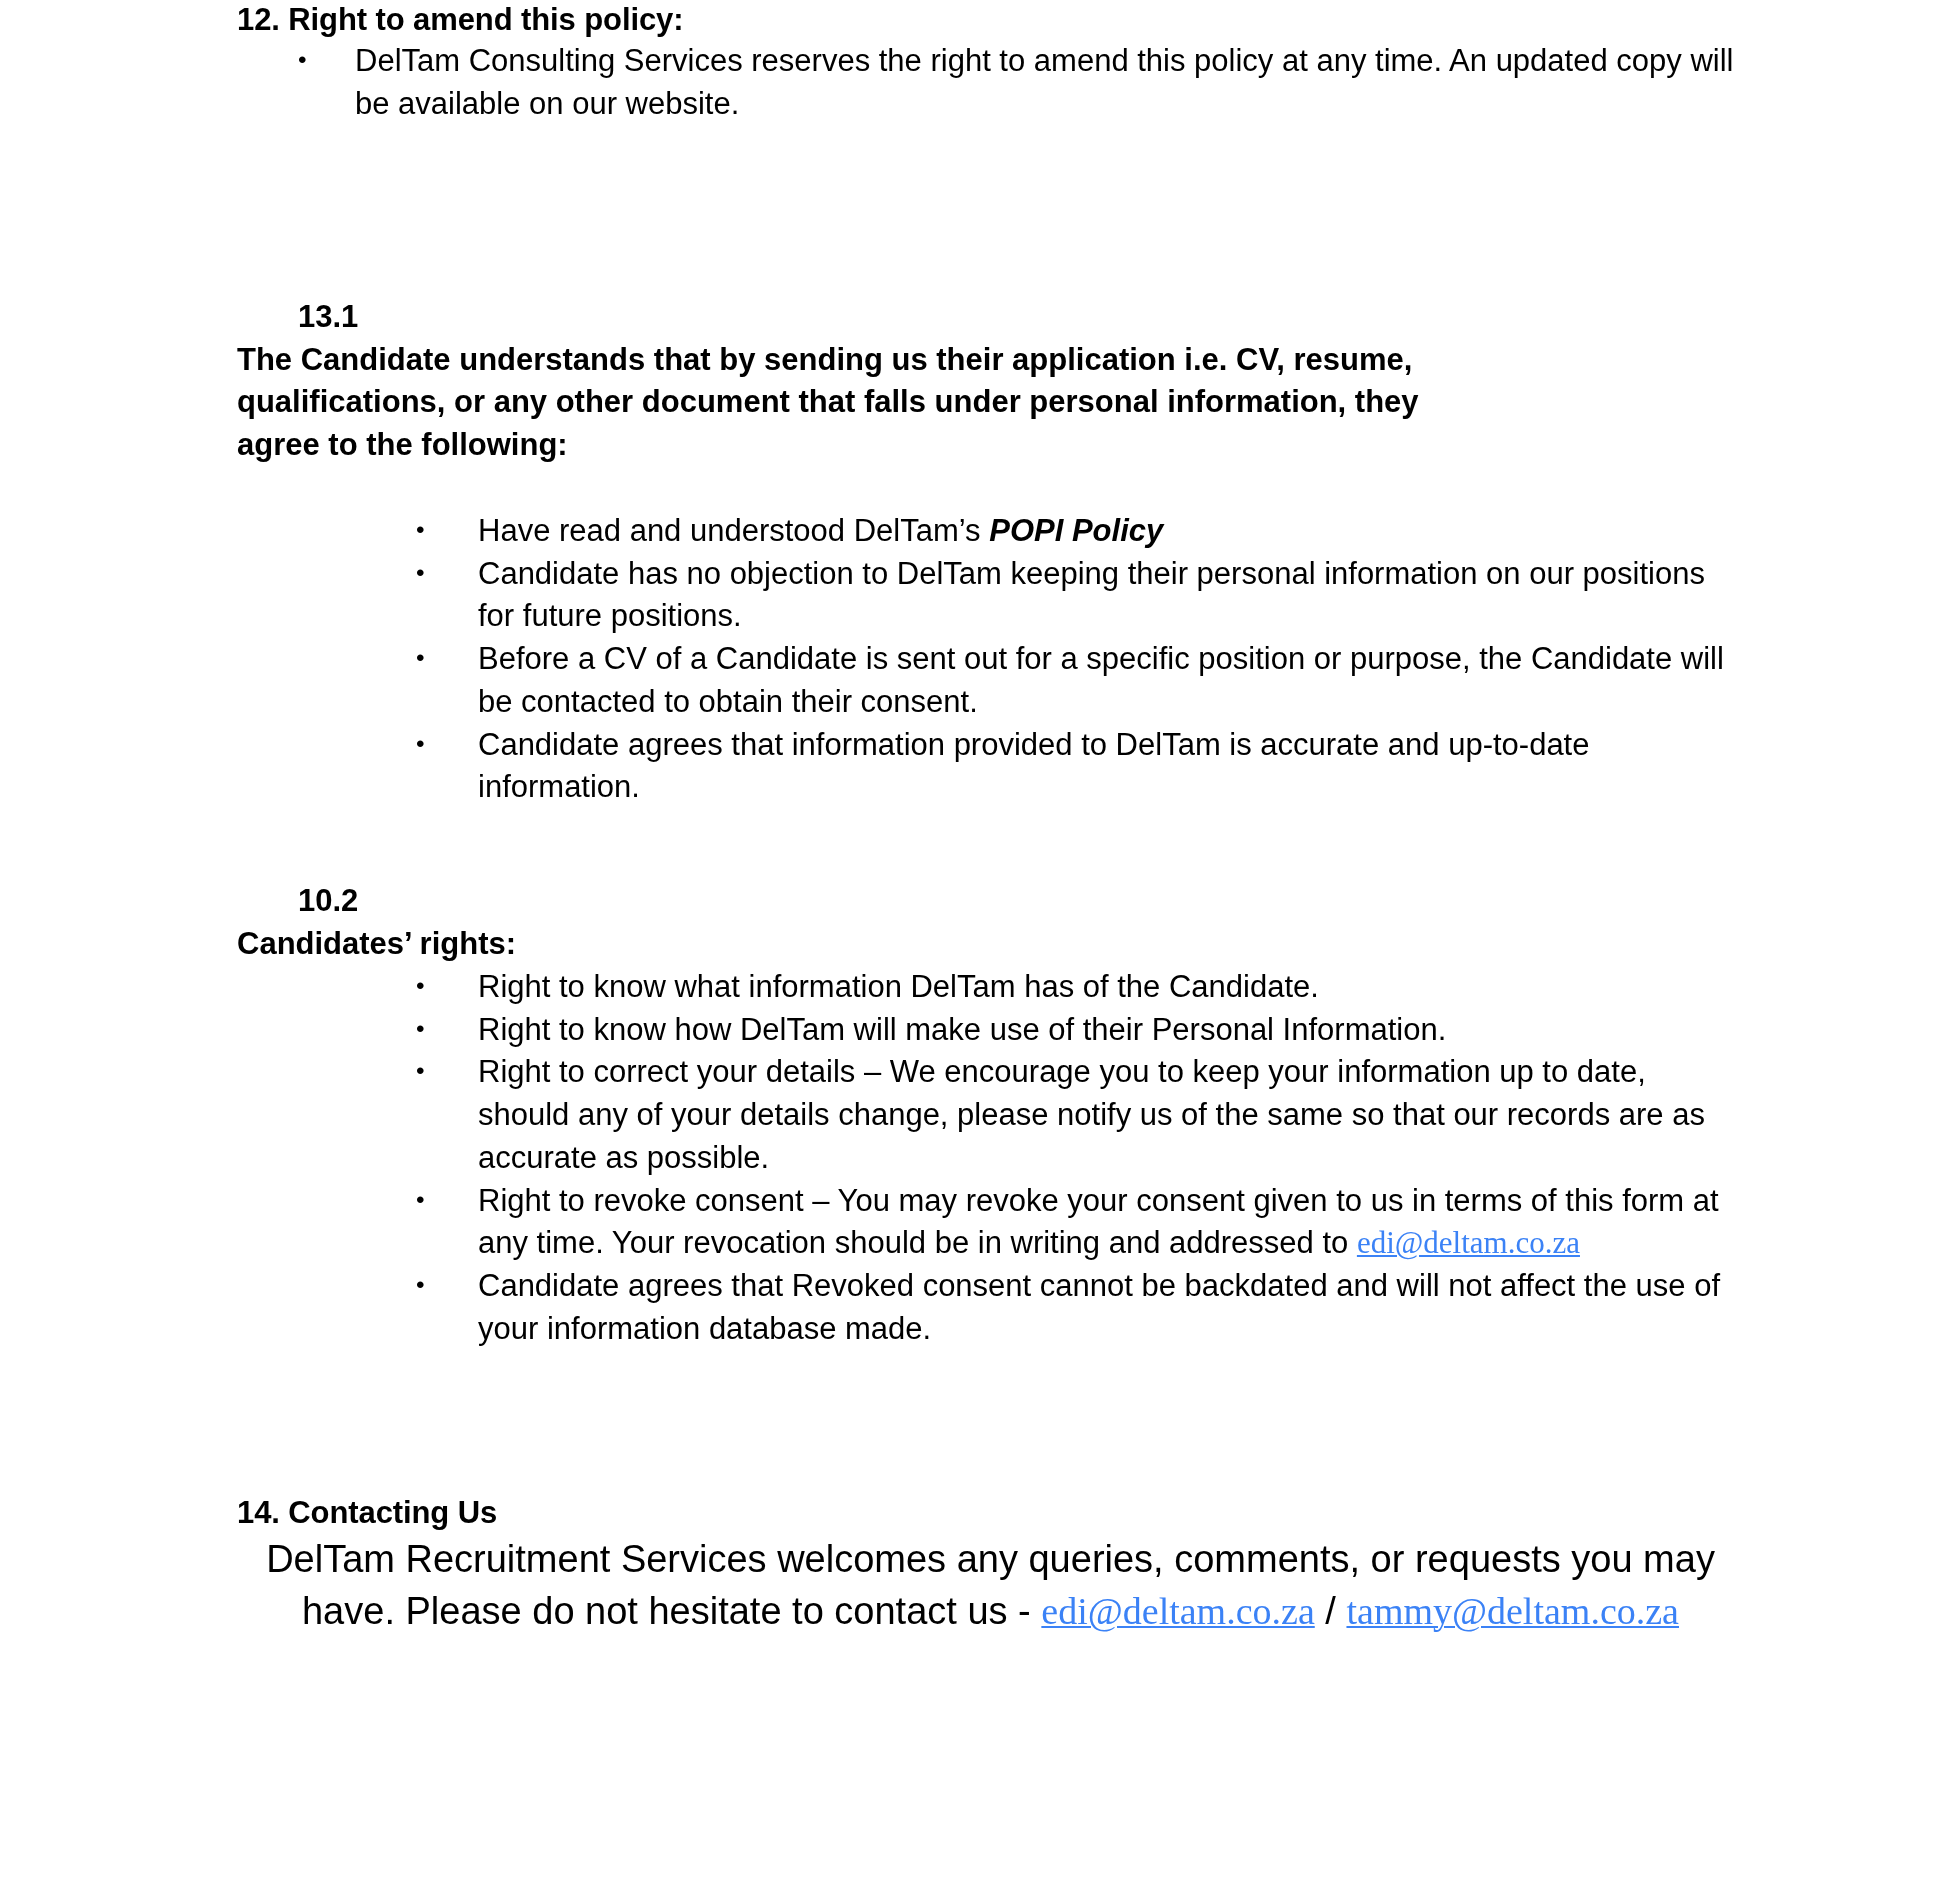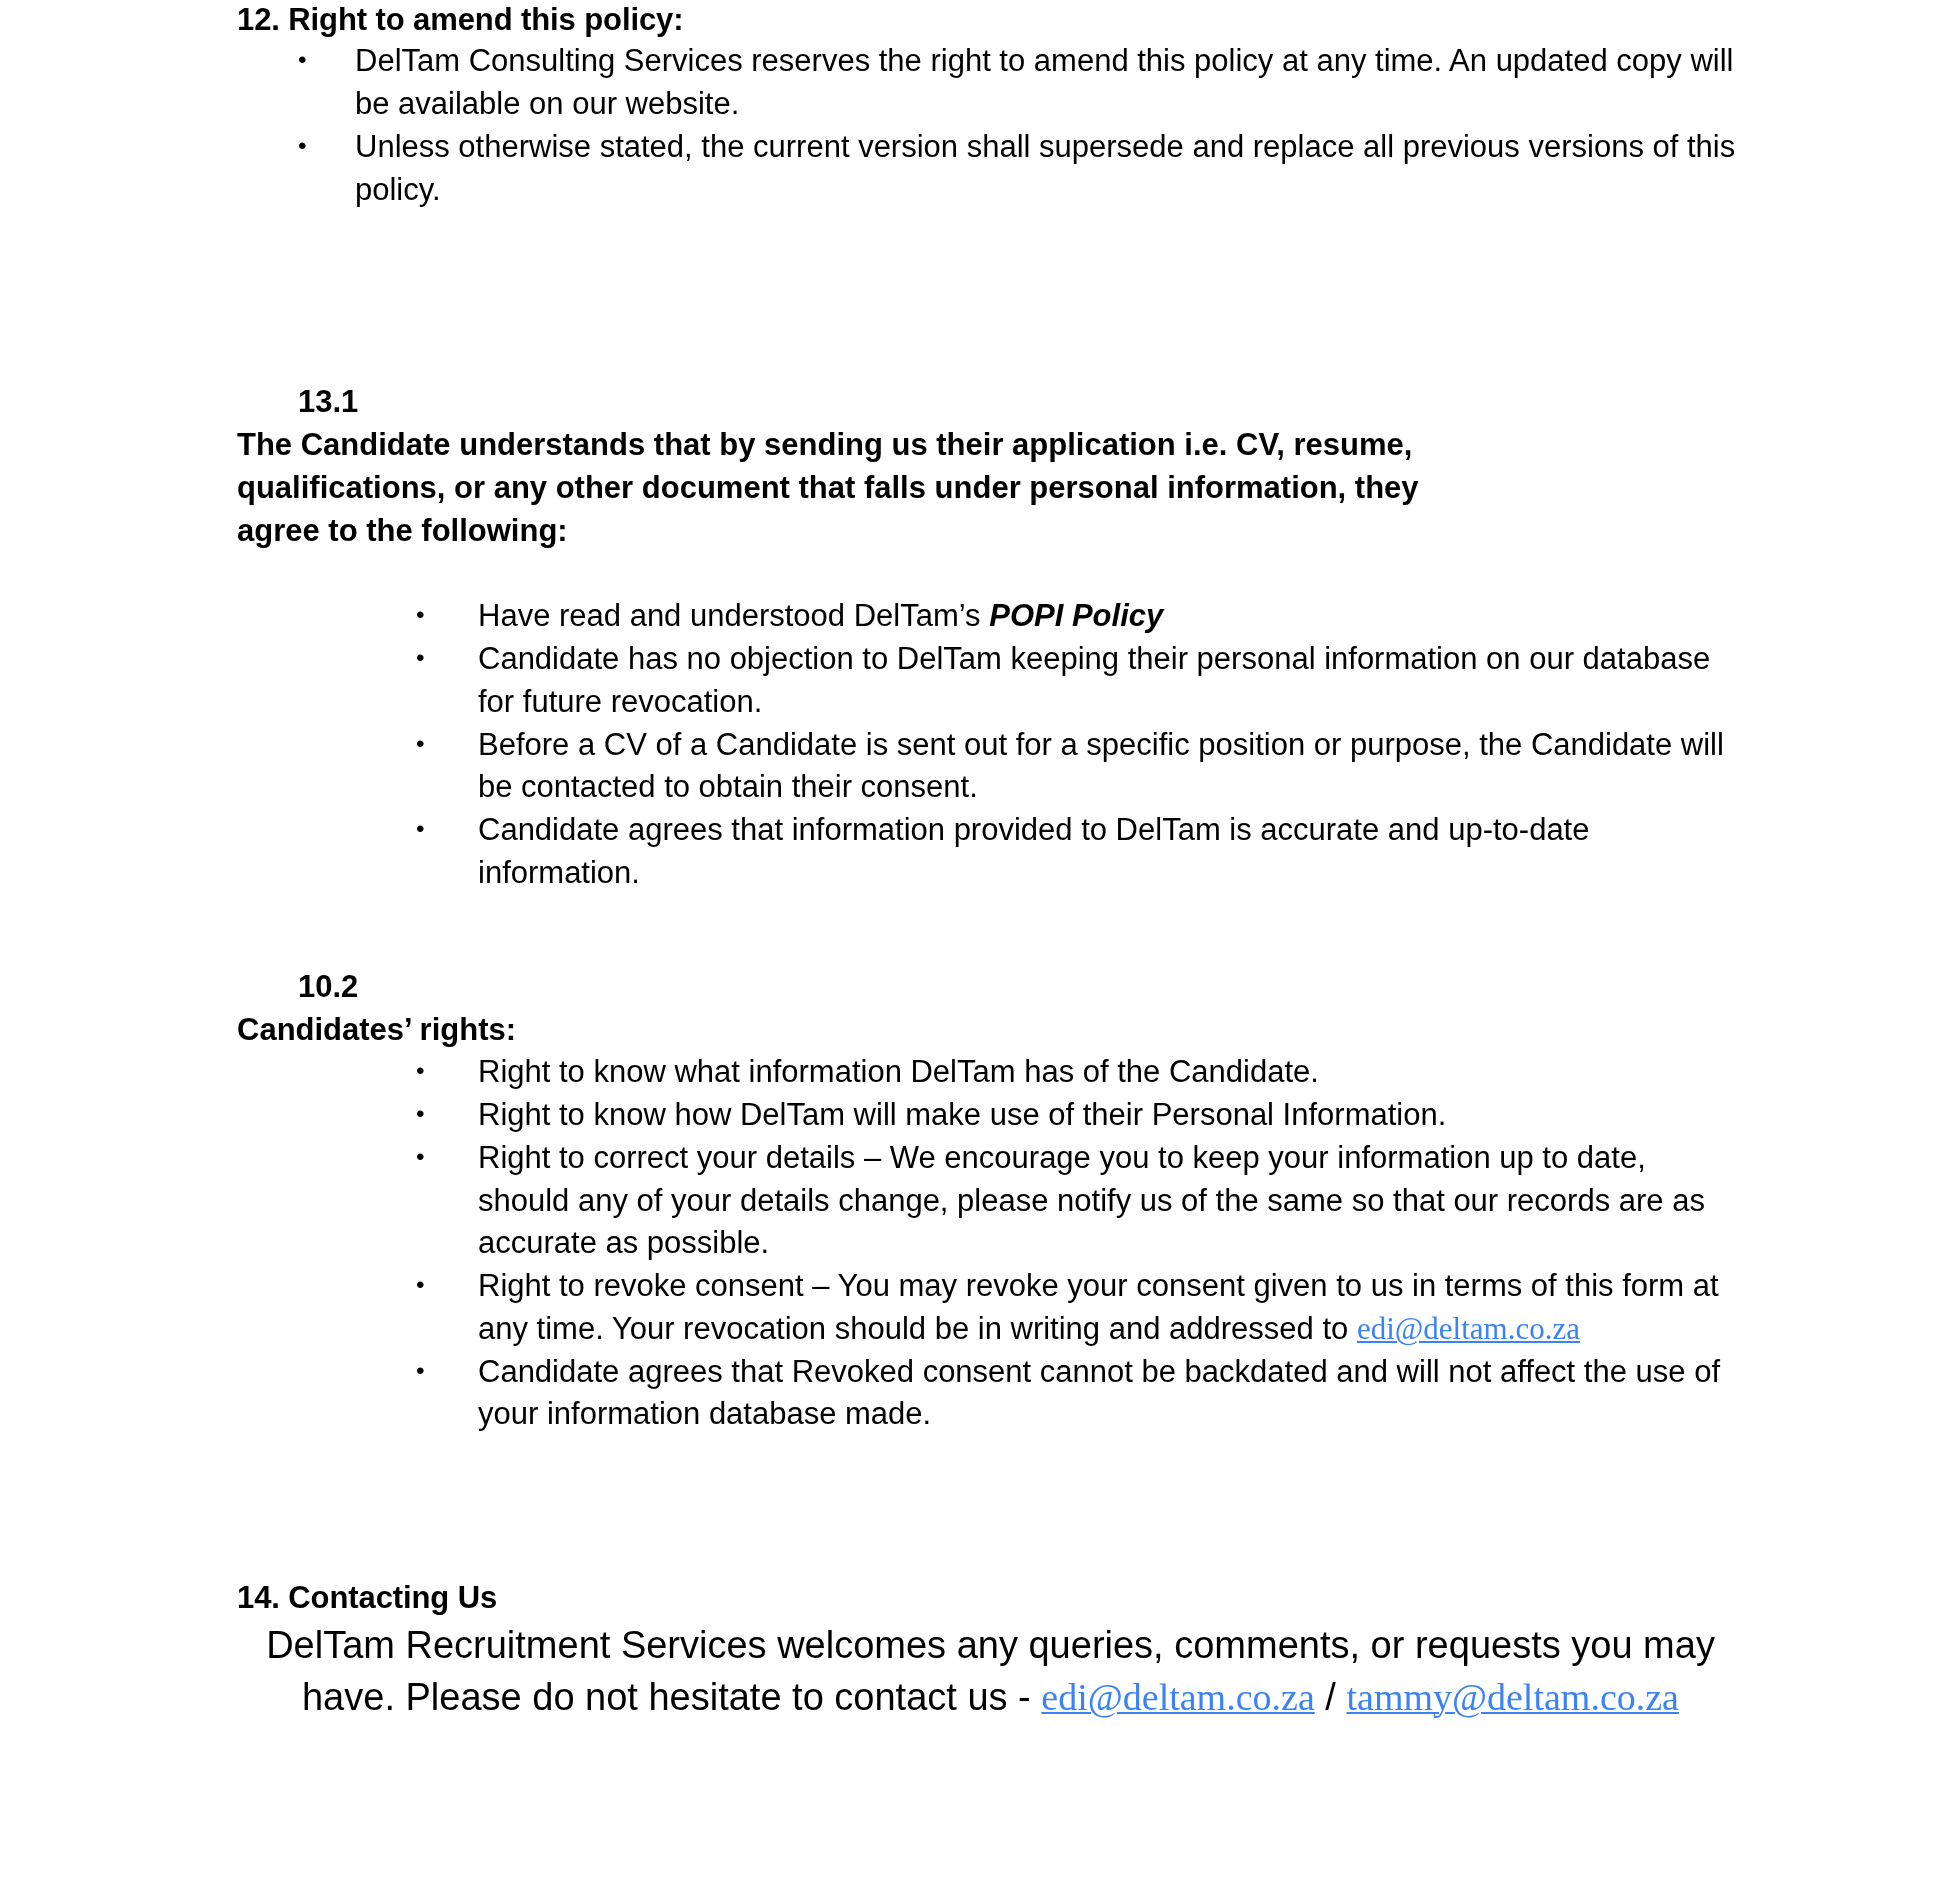--- a/index.html
+++ b/index.html
@@ -119,38 +119,37 @@
 </head>
 <body>
 
 <div class="page">
   <div class="doc">
 
     <div class="sec-heading">12. Right to amend this policy:</div>
 
     <ul class="bullets lvl1">
       <li>DelTam Consulting Services reserves the right to amend this policy at any time. An updated copy will be available on our website.</li>
-      <li>Unless otherwise stated, the current version shall supersede and replace all previous versions of this policy.</li>
     </ul>
 
     <div class="sp-xl"></div>
 
 
     <div class="sp-l"></div>
 
     <div class="sub-heading">
       <span class="num">13.1</span>
       <span class="txt">The Candidate understands that by sending us their application i.e.  CV, resume, qualifications, or any other document that falls under personal information, they agree to the following:</span>
     </div>
 
     <div class="sp-m"></div>
 
     <ul class="bullets lvl2">
       <li><span>Have read and understood DelTam’s </span><span class="bi">POPI Policy</span></li>
-      <li><span>Candidate has no objection to DelTam keeping their personal information on our database for future revocation.</span></li>
+      <li><span>Candidate has no objection to DelTam keeping their personal information on our positions for future positions.</span></li>
       <li><span>Before a CV of a Candidate is sent out for a specific position or purpose, the Candidate will be contacted to obtain their consent.</span></li>
       <li><span>Candidate agrees that information provided to DelTam is accurate and up-to-date information.</span></li>
     </ul>
 
     <div class="sp-l"></div>
 
     <div class="sub-heading">
       <span class="num">10.2</span>
       <span class="txt">Candidates’ rights:</span>
     </div>

